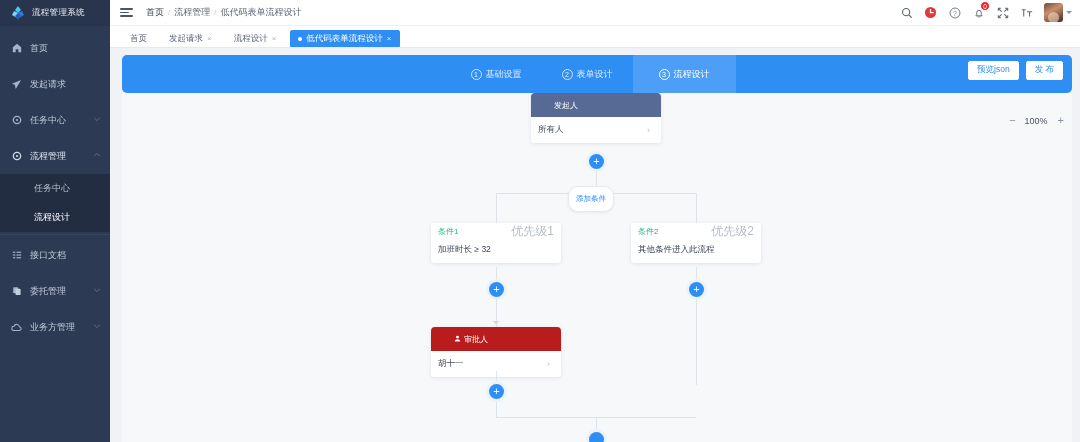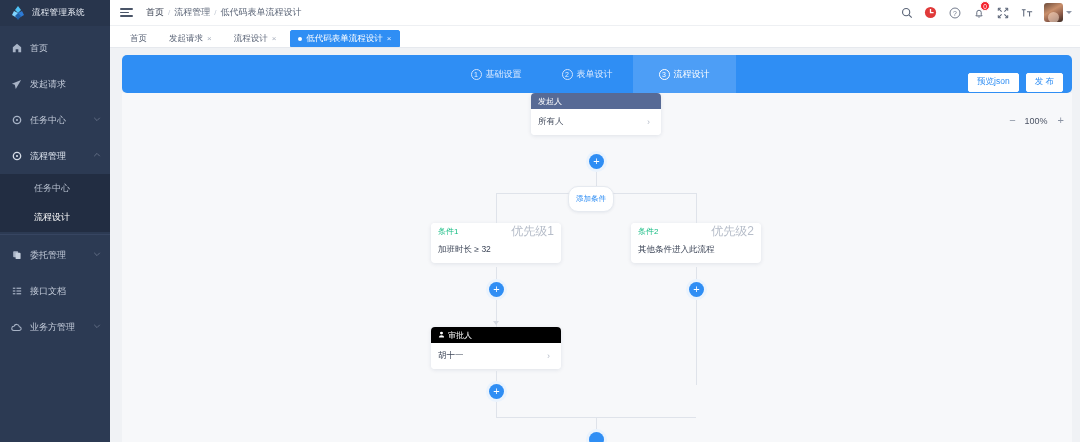--- a/index.html
+++ b/index.html
@@ -104,21 +104,21 @@
   .step {
     display: flex; align-items: center; gap: 4px; height: 38px;
     padding: 0 20px; font-size: 9px; color: #dbeaff; cursor: pointer; white-space: nowrap;
   }
   .step .step-num {
     width: 11px; height: 11px; border-radius: 50%; border: 1px solid #cfe3ff;
     font-size: 7px; display: flex; align-items: center; justify-content: center; color: #e8f2ff;
   }
   .step.active { background: #4d9ef6; color: #ffffff; padding: 0 26px; }
   .step.active .step-num { border-color: #ffffff; color: #ffffff; }
-  .steps-actions { position: absolute; right: 9px; top: 16px; height: 22px; display: flex; align-items: center; gap: 7px; }
+  .steps-actions { position: absolute; right: 9px; top: 4px; height: 22px; display: flex; align-items: center; gap: 7px; }
   .btn-ghost {
     height: 19px; padding: 0 8px; border-radius: 2px; background: #ffffff;
     color: #2f8ef4; font-size: 8.5px; display: flex; align-items: center;
     border: 1px solid #ffffff; cursor: pointer; white-space: nowrap;
   }
 
   .canvas {
     flex: 1 1 auto; background: #f7f8fa; position: relative; overflow: hidden;
     min-height: 0;
   }
@@ -131,25 +131,25 @@
 
   .flow { position: relative; width: 100%; height: 100%; }
 
   
   .node {
     position: absolute; width: 130px; background: #ffffff;
     border-radius: 4px; box-shadow: 0 1px 4px rgba(20,40,80,.10);
     overflow: hidden; cursor: pointer;
   }
   .node-head {
-    height: 16px; display: flex; align-items: center; gap: 3px;
-    padding: 0 7px; font-size: 8px; color: #ffffff;
+    height: 24px; display: flex; align-items: center; gap: 3px;
+    padding: 0 23px; font-size: 8px; color: #ffffff;
   }
   .node-head.start { background: #576a95; }
-  .node-head.approve { background: #000000; }
+  .node-head.approve { background: #b91c1c; }
   .node-body {
     height: 26px; display: flex; align-items: center;
     padding: 0 7px; font-size: 8.5px; color: #3d4658; background: #fff;
   }
   .node-body .nb-text { flex: 1 1 auto; white-space: nowrap; overflow: hidden; text-overflow: ellipsis; }
   .node-body .nb-chev { color: #b6bdc9; font-size: 9px; flex: 0 0 7px; }
 
   
   .cond {
     position: absolute; width: 130px; background: #ffffff; border-radius: 4px;
@@ -270,44 +270,44 @@
         </div>
         <div class="submenu-item active">
           <span>流程设计</span>
         </div>
       </div>
       <div class="sidebar-divider"></div>
 
       <div class="menu-item">
         <span class="mi-icon">
           <svg width="10" height="10" viewBox="0 0 12 12">
-              <rect x="1.4" y="1.4" width="6" height="7.4" rx="1" fill="#a8b3c6"></rect>
-              <rect x="4.3" y="3.4" width="6" height="7.4" rx="1" fill="#c6cfdd"></rect>
-            </svg>
-        </span>
-        <span class="mi-label">委托管理</span>
-        <span class="mi-arrow">
-          <svg width="8" height="8" viewBox="0 0 10 10">
-              <path d="M1.5 3.5 5 7l3.5-3.5" fill="none" stroke="#8f9aad" stroke-width="1.2"></path>
-            </svg>
-        </span>
-      </div>
-
-      <div class="menu-item">
-        <span class="mi-icon">
-          <svg width="10" height="10" viewBox="0 0 12 12">
             <rect x="1" y="2" width="3" height="1.4" fill="#a8b3c6"></rect>
               <rect x="5.4" y="2" width="5.6" height="1.4" fill="#a8b3c6"></rect>
             <rect x="1" y="5.3" width="3" height="1.4" fill="#a8b3c6"></rect>
               <rect x="5.4" y="5.3" width="5.6" height="1.4" fill="#a8b3c6"></rect>
             <rect x="1" y="8.6" width="3" height="1.4" fill="#a8b3c6"></rect>
               <rect x="5.4" y="8.6" width="5.6" height="1.4" fill="#a8b3c6"></rect>
           </svg>
         </span>
         <span class="mi-label">接口文档</span>
+      </div>
+
+      <div class="menu-item">
+        <span class="mi-icon">
+          <svg width="10" height="10" viewBox="0 0 12 12">
+              <rect x="1.4" y="1.4" width="6" height="7.4" rx="1" fill="#a8b3c6"></rect>
+              <rect x="4.3" y="3.4" width="6" height="7.4" rx="1" fill="#c6cfdd"></rect>
+            </svg>
+        </span>
+        <span class="mi-label">委托管理</span>
+        <span class="mi-arrow">
+          <svg width="8" height="8" viewBox="0 0 10 10">
+              <path d="M1.5 3.5 5 7l3.5-3.5" fill="none" stroke="#8f9aad" stroke-width="1.2"></path>
+            </svg>
+        </span>
       </div>
 
       <div class="menu-item">
         <span class="mi-icon">
           <svg width="11" height="11" viewBox="0 0 12 12">
               <path d="M3 9.2h6a2 2 0 0 0 .1-4 3 3 0 0 0-5.8-.6A2.2 2.2 0 0 0 3 9.2z" fill="none" stroke="#a8b3c6" stroke-width="1.1"></path>
             </svg>
         </span>
         <span class="mi-label">业务方管理</span>
         <span class="mi-arrow">

